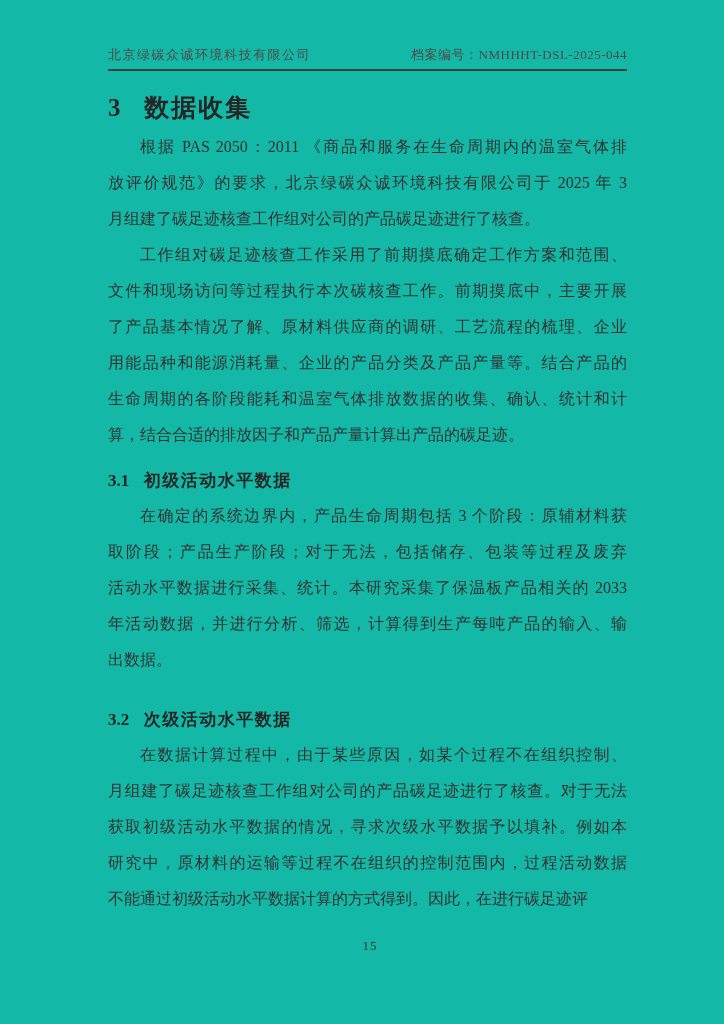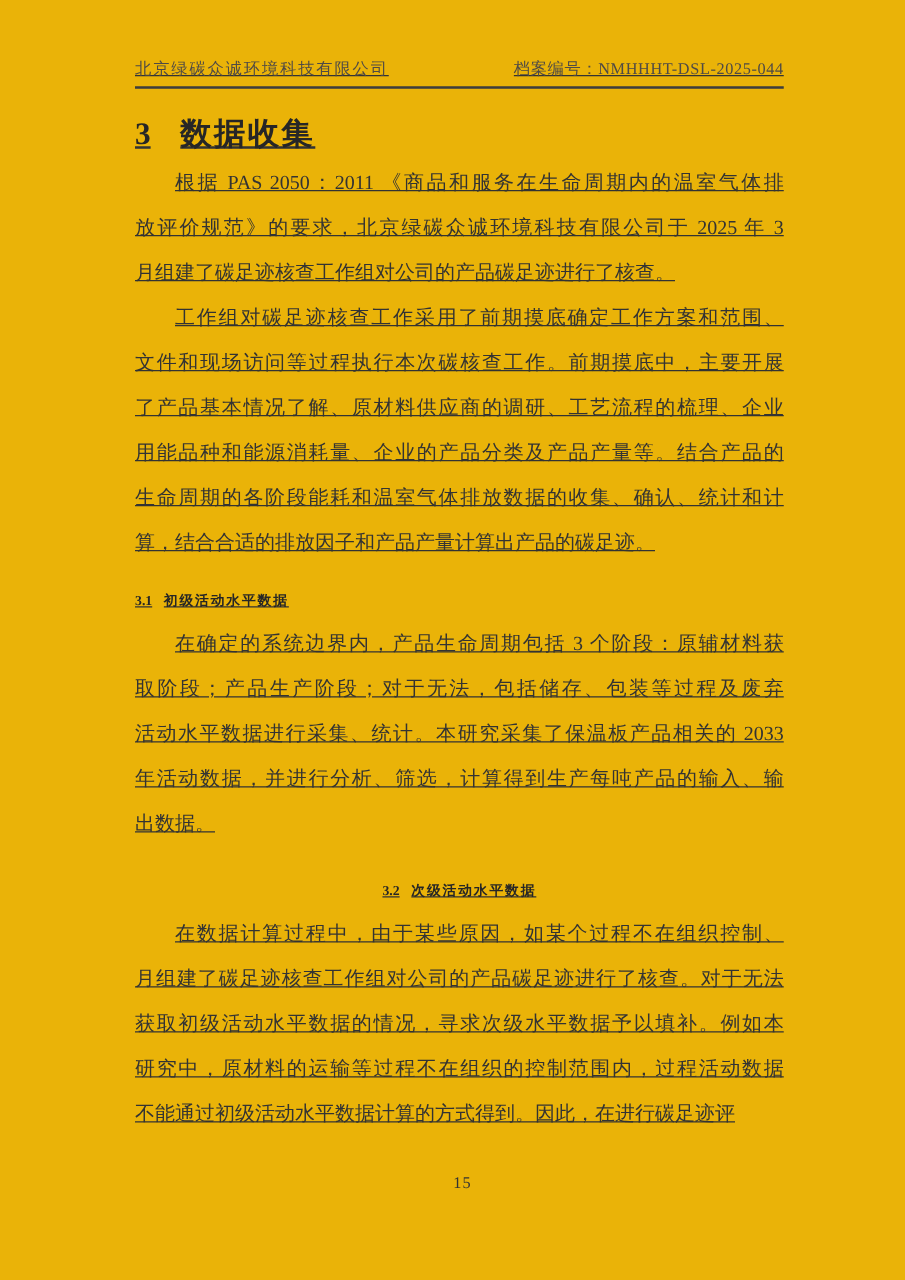--- a/index.html
+++ b/index.html
@@ -4,21 +4,21 @@
 <style>
   html, body { margin: 0; padding: 0; }
   body {
     width: 724px; height: 1024px;
     background: #ffffff;
     font-family: "Liberation Serif", "DejaVu Serif", serif;
     color: #333333;
     position: relative;
     overflow: hidden;
   }
-  .page { position: absolute; inset: 0; background: #eab308; text-decoration: underline; }
+  .page { position: absolute; inset: 0; background: #14b8a6; }
   .content { margin-left: 108px; width: 519px; }
 
   .header {
     display: flex;
     justify-content: space-between;
     align-items: flex-end;
     margin-top: 46px;
     padding-bottom: 5px;
     border-bottom: 2px solid #3d3d3d;
     font-size: 13px;
@@ -31,29 +31,29 @@
     font-size: 25px;
     font-weight: bold;
     color: #262626;
     letter-spacing: 2px;
     margin: 25px 0 9px 0;
     line-height: 24px;
   }
   h2.sec-title .num { margin-right: 0.95em; letter-spacing: 0; }
 
   h3.sub-title {
-    font-size: 11px;
+    font-size: 17px;
     font-weight: bold;
     color: #262626;
     letter-spacing: 1.5px;
     margin: 17px 0 6px 0;
     line-height: 22px;
   }
   h3.sub-title .num { margin-right: 0.85em; letter-spacing: 0; }
-  h3.sub-title.second { margin-top: 24px; text-align: center; }
+  h3.sub-title.second { margin-top: 31px; }
 
   .para { margin: 0; }
   .para .line {
     font-size: 16px;
     line-height: 36px;
     color: #333333;
     text-align: justify;
     text-align-last: justify;
     white-space: normal;
   }

